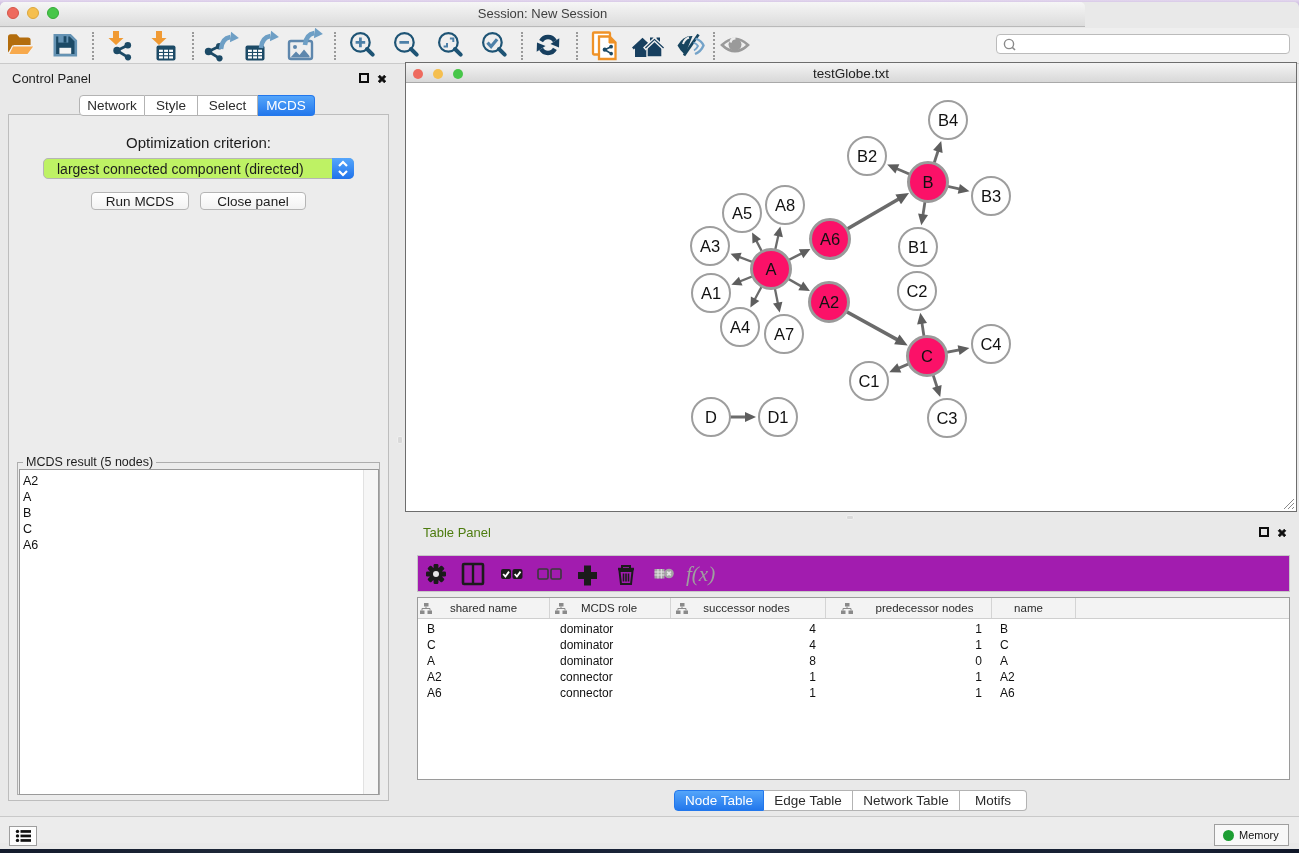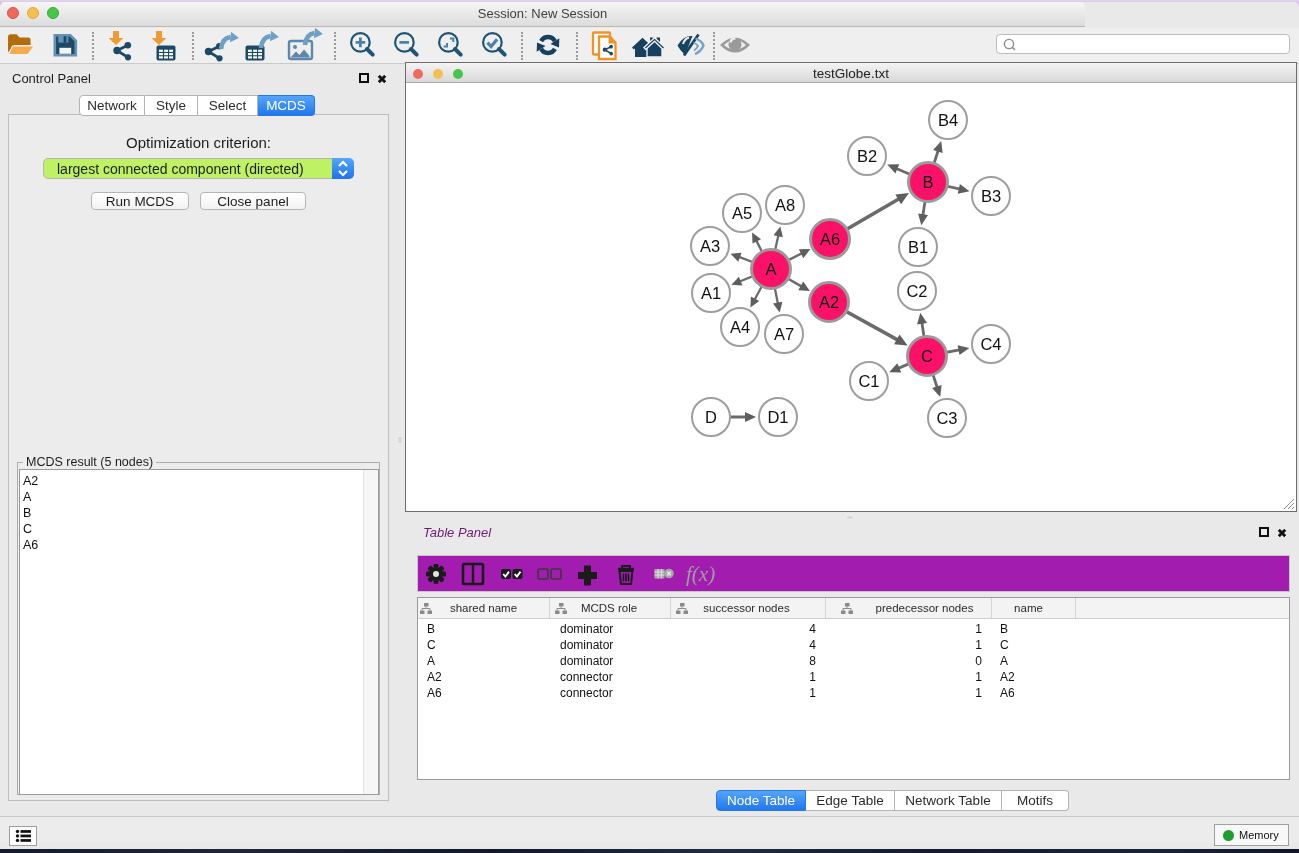--- a/index.html
+++ b/index.html
@@ -33,21 +33,21 @@
 #groupbox .gtitle { position:absolute; left:5px; top:-8px; background:#ececec; padding:0 3px; font-size:12.5px; color:#1d1d1d; }
 #mlist { position:absolute; left:1px; top:6px; width:360px; height:326px; background:#fff; border:1px solid #9a9a9a; font-size:12.5px; color:#111; padding-top:3px; }
 #mlist .row { padding-left:3px; height:16px; line-height:16px; }
 #mlist .sb { position:absolute; right:0; top:0; width:15px; height:100%; background:#f6f6f6; border-left:1px solid #e2e2e2; }
 
 #netwin { position:absolute; left:405px; top:60px; width:892px; height:450px; background:#fff; border:1px solid #6d6d6d; }
 #net-titlebar { position:absolute; left:0; top:0; width:100%; height:20px; background:linear-gradient(#f4f4f4,#d8d8d8); border-bottom:1px solid #a9a9a9; }
 #net-titlebar .title { position:absolute; left:0; right:0; top:3px; text-align:center; font-size:13.5px; color:#222; }
 .tls { position:absolute; width:10px; height:10px; border-radius:50%; top:6px; }
 
-#tp-title { position:absolute; left:423px; top:523px; font-size:13px; color:#701a75;font-style:italic; }
+#tp-title { position:absolute; left:423px; top:523px; font-size:13px; color:#4d7c0f; }
 #tp-toolbar { position:absolute; left:417px; top:553px; width:873px; height:37px; background:#a21caf; border:1px solid #c6c6c6; }
 #tbl { position:absolute; left:417px; top:595px; width:873px; height:183px; background:#fff; border:1px solid #9a9a9a; }
 #tbl-head { position:absolute; left:0; top:0; width:871px; height:21px; background:#f3f3f3; border-bottom:1px solid #cfcfcf; }
 .th { position:absolute; top:0; height:20px; border-right:1px solid #d4d4d4; font-size:11.5px; color:#2b2b2b; }
 .th .lbl { position:absolute; left:0; right:0; top:4px; text-align:center; white-space:nowrap; }
 .td { position:absolute; font-size:12px; color:#111; height:16px; line-height:16px; }
 #bottabs { position:absolute; top:788px; }
 
 #statusbar { position:absolute; left:0; top:814px; width:1299px; height:27px; background:#ececec; border-top:1px solid #c9c9c9; }
 #menu-btn { position:absolute; left:9px; top:9px; width:28px; height:20px; background:#fdfdfd; border:1px solid #9e9e9e; }
@@ -453,21 +453,21 @@
       <div class="td" style="left:142px; top:71px;">connector</div>
       <div class="td" style="left:253px; top:71px; width:145px; text-align:right;">1</div>
       <div class="td" style="left:410px; top:71px; width:154px; text-align:right;">1</div>
       <div class="td" style="left:582px; top:71px;">A2</div>
       <div class="td" style="left:9px; top:87px;">A6</div>
       <div class="td" style="left:142px; top:87px;">connector</div>
       <div class="td" style="left:253px; top:87px; width:145px; text-align:right;">1</div>
       <div class="td" style="left:410px; top:87px; width:154px; text-align:right;">1</div>
       <div class="td" style="left:582px; top:87px;">A6</div>
   </div>
-  <div class="tabrow" id="bottabs" style="left:674px;margin-left:42px;">
+  <div class="tabrow" id="bottabs" style="left:674px;">
     <div class="tab first sel" style="width:90px;">Node Table</div>
     <div class="tab" style="width:89px;">Edge Table</div>
     <div class="tab" style="width:107px;">Network Table</div>
     <div class="tab last" style="width:67px;">Motifs</div>
   </div>
 
   <div id="statusbar">
     <div id="menu-btn"><svg width="26" height="18" viewBox="0 0 26 18">
           <g fill="#111">
             <circle cx="7.5" cy="4.4" r="1.7"></circle>

